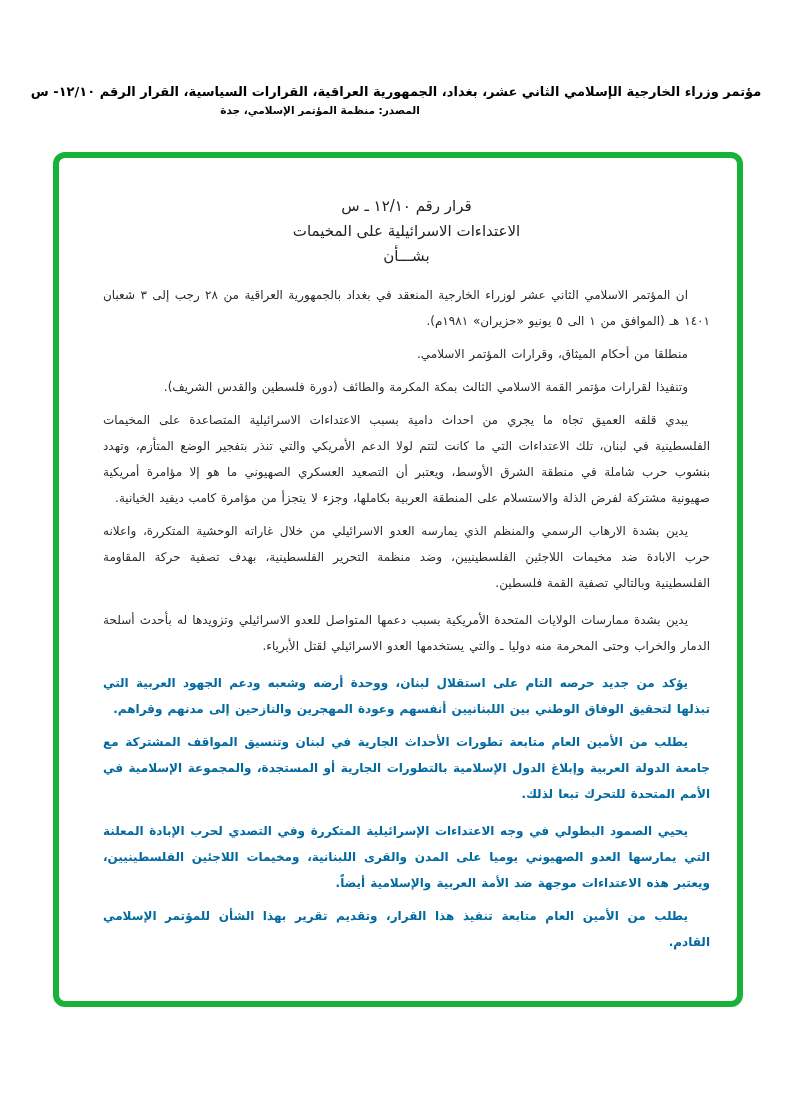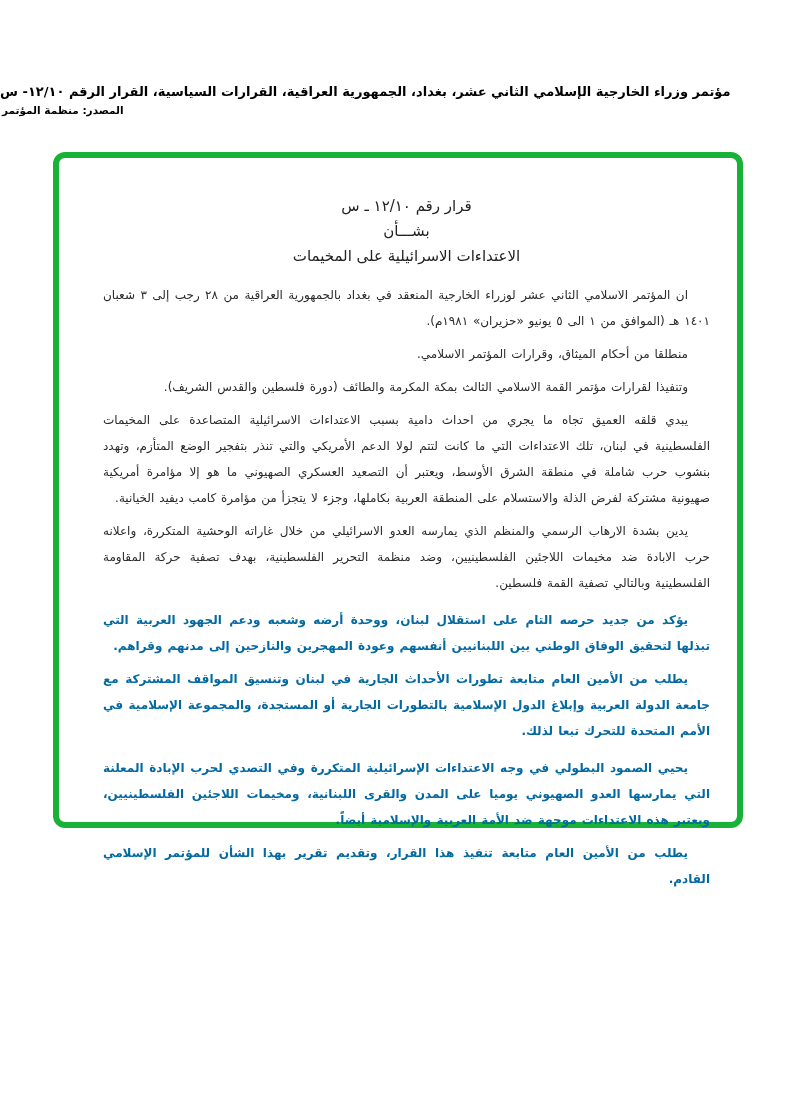--- a/index.html
+++ b/index.html
@@ -5,33 +5,33 @@
   html, body { margin:0; padding:0; }
   body {
     width:792px; height:1103px;
     background:#ffffff;
     font-family:"DejaVu Sans", sans-serif;
     position:relative;
     overflow:hidden;
   }
   .header {
     position:absolute; top:84px; left:0; right:0;
-    direction:rtl; text-align:left; color:#000;
+    direction:rtl; text-align:center; color:#000;
   }
   .header-l1 {
     font-size:13px; font-weight:bold; white-space:nowrap;
     letter-spacing:0.2px;
   }
   .header-l2 {
     font-size:10.5px; font-weight:bold; margin-top:5px;
     position:relative; left:-76px;
   }
   .frame {
     position:absolute; left:53px; top:152px;
-    width:690px; height:676px;
+    width:690px; height:855px;
     box-sizing:border-box;
     border:6px solid #18b238;
     border-radius:12px;
     background:#fff;
   }
   .doc {
     direction:rtl;
     padding:36px 27px 0 44px;
     color:#2b2b2b;
   }
@@ -53,34 +53,35 @@
 <div class="header">
   <div class="header-l1">مؤتمر وزراء الخارجية الإسلامي الثاني عشر، بغداد، الجمهورية العراقية، القرارات السياسية، القرار الرقم ١٢/١٠- س</div>
   <div class="header-l2">المصدر: منظمة المؤتمر الإسلامي، جدة</div>
 </div>
 
 <div class="frame">
   <div class="doc">
 
     <div class="title-block">
       <div class="title-line">قرار رقم ١٢/١٠ ـ س</div>
+      <div class="title-line">الاعتداءات الاسرائيلية على المخيمات</div>
       <div class="title-line">بشـــأن</div>
-      <div class="title-line">الاعتداءات الاسرائيلية على المخيمات</div>
     </div>
 
     <p>ان المؤتمر الاسلامي الثاني عشر لوزراء الخارجية المنعقد في بغداد بالجمهورية العراقية من ٢٨ رجب إلى ٣ شعبان ١٤٠١ هـ (الموافق من ١ الى ٥ يونيو «حزيران» ١٩٨١م).</p>
 
     <p><span class="u">منطلقا</span><span> من أحكام الميثاق، وقرارات المؤتمر الاسلامي.</span></p>
 
     <p>وتنفيذا لقرارات مؤتمر القمة الاسلامي الثالث بمكة المكرمة والطائف (دورة فلسطين والقدس الشريف).</p>
 
     <p>يبدي قلقه العميق تجاه ما يجري من احداث دامية بسبب الاعتداءات الاسرائيلية المتصاعدة على المخيمات الفلسطينية في لبنان، تلك الاعتداءات التي ما كانت لتتم لولا الدعم الأمريكي والتي تنذر بتفجير الوضع المتأزم، وتهدد بنشوب حرب شاملة في منطقة الشرق الأوسط، ويعتبر أن التصعيد العسكري الصهيوني ما هو إلا مؤامرة أمريكية صهيونية مشتركة لفرض الذلة والاستسلام على المنطقة العربية بكاملها، وجزء لا يتجزأ من مؤامرة كامب ديفيد الخيانية.</p>
 
     <p class="gap">يدين بشدة الارهاب الرسمي والمنظم الذي يمارسه العدو الاسرائيلي من خلال غاراته الوحشية المتكررة، واعلانه حرب الابادة ضد مخيمات اللاجئين الفلسطينيين، وضد منظمة التحرير الفلسطينية، بهدف تصفية حركة المقاومة الفلسطينية وبالتالي تصفية القمة فلسطين.</p>
 
+    <p class="gap">يدين بشدة ممارسات الولايات المتحدة الأمريكية بسبب دعمها المتواصل للعدو الاسرائيلي وتزويدها له بأحدث أسلحة الدمار والخراب وحتى المحرمة منه دوليا ـ والتي يستخدمها العدو الاسرائيلي لقتل الأبرياء.</p>
 
     <p class="dark">يؤكد من جديد حرصه التام على استقلال لبنان، ووحدة أرضه وشعبه ودعم الجهود العربية التي تبذلها لتحقيق الوفاق الوطني بين اللبنانيين أنفسهم وعودة المهجرين والنازحين إلى مدنهم وقراهم.</p>
 
     <p class="dark gap">يطلب من الأمين العام متابعة تطورات الأحداث الجارية في لبنان وتنسيق المواقف المشتركة مع جامعة الدولة العربية وإبلاغ الدول الإسلامية بالتطورات الجارية أو المستجدة، والمجموعة الإسلامية في الأمم المتحدة للتحرك تبعا لذلك.</p>
 
     <p class="dark">يحيي الصمود البطولي في وجه الاعتداءات الإسرائيلية المتكررة وفي التصدي لحرب الإبادة المعلنة التي يمارسها العدو الصهيوني يوميا على المدن والقرى اللبنانية، ومخيمات اللاجئين الفلسطينيين، ويعتبر هذه الاعتداءات موجهة ضد الأمة العربية والإسلامية أيضاً.</p>
 
     <p class="dark">يطلب من الأمين العام متابعة تنفيذ هذا القرار، وتقديم تقرير بهذا الشأن للمؤتمر الإسلامي القادم.</p>
 
   </div>

